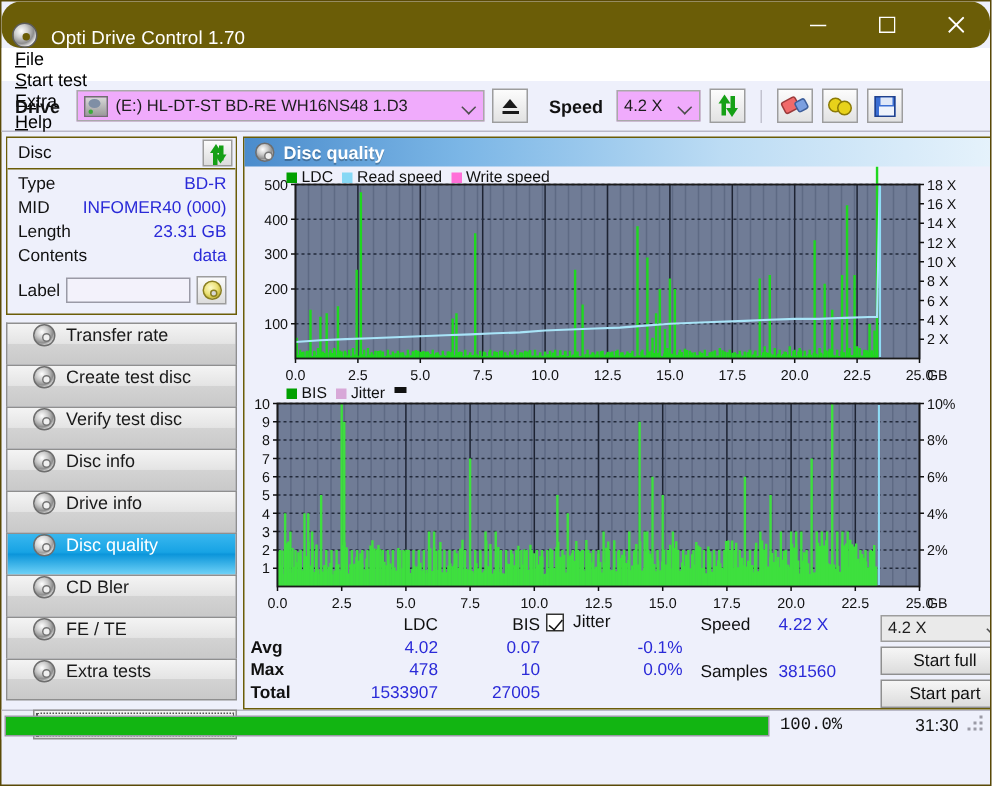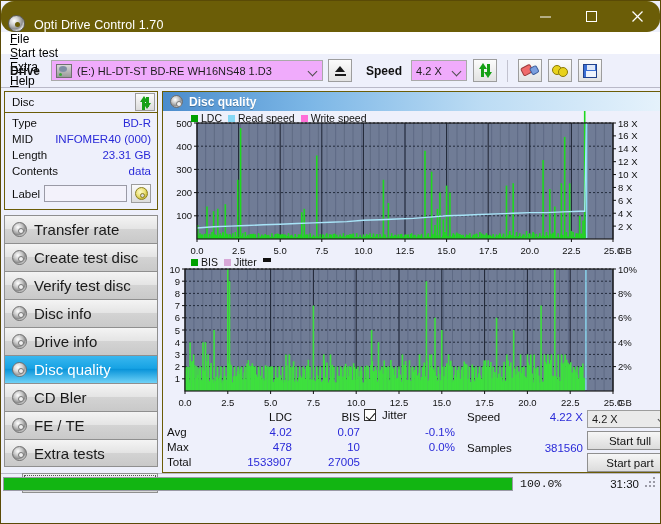--- a/index.html
+++ b/index.html
@@ -185,24 +185,24 @@
     border:1px solid #9d9d9d;display:flex;align-items:center;justify-content:center;flex:0 0 auto;
   }
   .cd-ico{width:13px;height:13px;border-radius:50%;
     background:radial-gradient(circle at 40% 35%,#fdfbc8 0%,#ece27a 45%,#cdbf3e 70%,#f4eeab 100%);
     border:1px solid #8a7f22;position:relative;}
   .cd-ico::after{content:"";position:absolute;left:4.5px;top:4.5px;width:3px;height:3px;border-radius:50%;background:#d7d7d7;border:1px solid #8a7f22;}
 
   
   #nav { margin-top: 5px; }
   .nav-btn{
-    height:28px;display:flex;align-items:center;
+    height:28px;display:flex;
     background:linear-gradient(#f4f4f4 0%,#e4e4e4 48%,#d3d3d3 50%,#c9c9c9 100%);
     border:1px solid #8f8f8f;border-bottom:none;
-    padding-left:7px;font-size:15px;color:#1a1a1a;
+    padding-left:17px;font-size:12px;color:#1a1a1a;
   }
   .nav-btn:last-child{border-bottom:1px solid #8f8f8f;}
   .nav-btn.active{
     background:linear-gradient(#39b7ef 0%,#17a3e4 45%,#0b95da 50%,#6fd2f7 100%);
     color:#ffffff;
   }
   .nav-ico{
     width:15px;height:15px;margin-right:7px;border-radius:50%;
     background:radial-gradient(circle at 38% 33%, #ffffff 0%, #c9c9c9 35%, #8d8d8d 62%, #efefef 80%, #a0a0a0 100%);
     border:1px solid #6e6e6e;position:relative;flex:0 0 auto;
@@ -241,40 +241,40 @@
   .legend .item{margin-right:6px;display:flex;align-items:center;}
 
   .plot-svg{display:block;}
 
   
   #stats{
     flex:1;display:flex;padding:2px 4px 0 4px;font-size:11.5px;position:relative;
   }
   #stats-left{width:300px;position:relative;}
   .st-row{display:flex;height:15px;align-items:center;}
-  .st-lab{width:50px;color:#111;}
+  .st-lab{width:50px;color:#111;font-weight:bold;}
   .st-ldc{width:75px;text-align:right;color:#2a2ad8;}
   .st-bis{width:68px;text-align:right;color:#2a2ad8;}
   .st-jit{width:95px;text-align:right;color:#2a2ad8;}
   .hdr{color:#111;}
   .hdr .st-ldc,.hdr .st-bis{color:#111;font-weight:normal;}
   #jitter-check{
     position:absolute;left:197px;top:0px;width:12px;height:12px;
     background:#fff;border:1px solid #333;
   }
   #jitter-check::after{
     content:"";position:absolute;left:3px;top:1px;width:4px;height:8px;
     border-right:1.6px solid #111;border-bottom:1.6px solid #111;transform:rotate(40deg);
   }
   #jitter-label{position:absolute;left:215px;top:0px;color:#111;}
 
   #stats-mid{width:120px;}
   .sm-row{display:flex;height:15px;align-items:center;}
   .sm-k{width:52px;color:#111;}
-  .sm-v{flex:1;text-align:right;color:#2a2ad8;padding-right:4px;}
+  .sm-v{flex:1;color:#2a2ad8;padding-right:4px;}
 
   #stats-right{width:86px;display:flex;flex-direction:column;gap:3px;padding-top:1px;}
   #speed-select{
     height:18px;background:#eaeaea;border:1px solid #9d9d9d;
     display:flex;align-items:center;padding:0 4px;font-size:11px;color:#1d1d1d;
   }
   .act-btn{
     height:19px;background:linear-gradient(#f6f6f6,#dcdcdc);border:1px solid #8f8f8f;
     display:flex;align-items:center;justify-content:center;font-size:11.5px;color:#111;
   }

